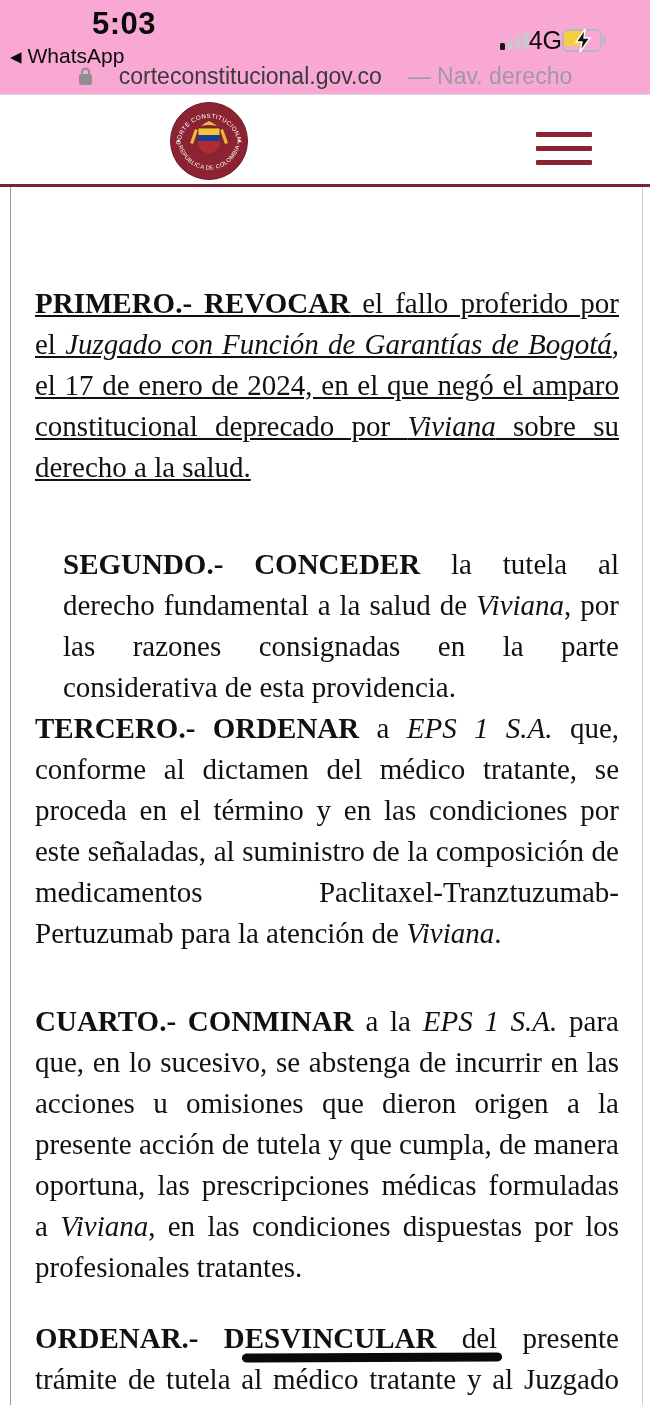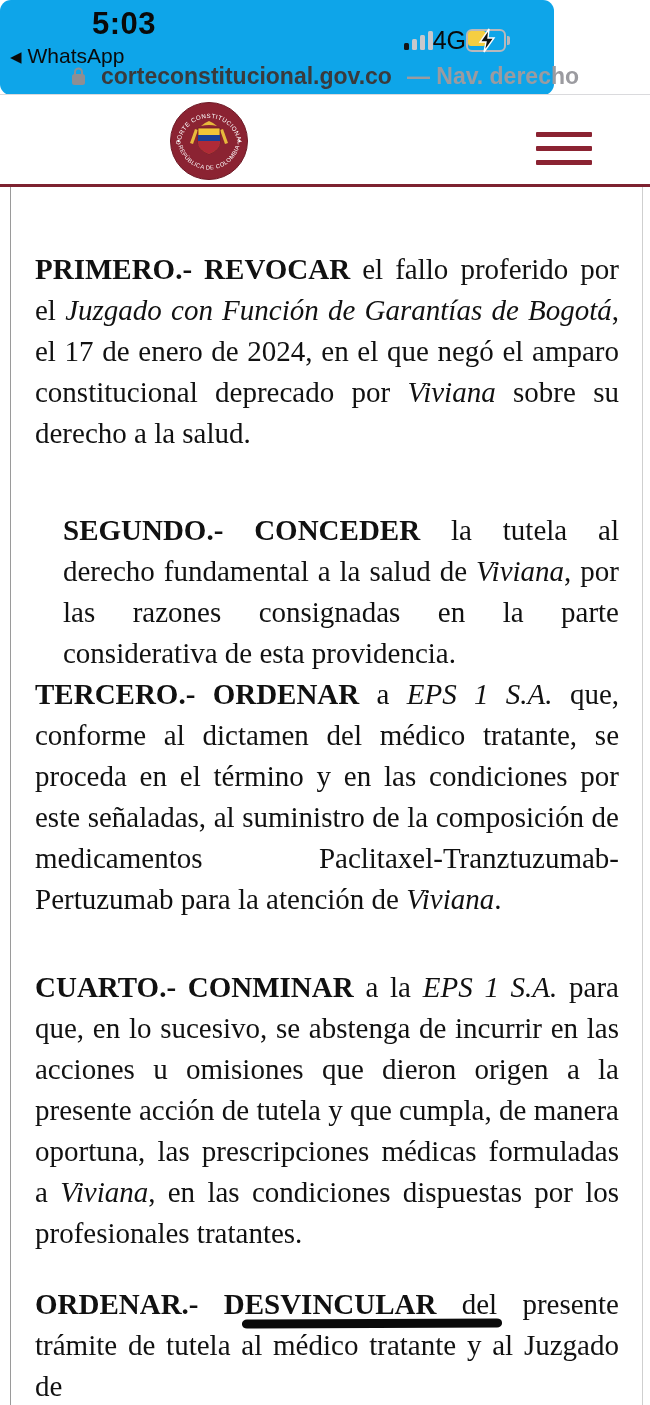--- a/index.html
+++ b/index.html
@@ -2,37 +2,37 @@
 <html lang="es"><head>
 <meta charset="utf-8">
 <style>
   html,body{margin:0;padding:0;}
   body{
     width:650px;height:1405px;position:relative;overflow:hidden;
     background:#ffffff;font-family:"Liberation Sans",sans-serif;
     -webkit-font-smoothing:antialiased;
   }
   
-  .statusbar{position:absolute;top:0;left:0;width:554px;height:95px;background:#0ea5e9;border-radius:11px;}
+  .statusbar{position:absolute;top:0;left:0;width:650px;height:95px;background:#f9a8d4;}
   .time{position:absolute;left:92px;top:6px;font-size:31px;font-weight:600;color:#0a0a0a;letter-spacing:.5px;}
   .back-app{position:absolute;left:10px;top:44px;font-size:21px;color:#0a0a0a;display:flex;align-items:center;gap:6px;}
   .back-tri{font-size:15px;line-height:21px;}
   .right-cluster{position:absolute;right:42px;top:26px;display:flex;align-items:center;height:28px;}
   .sigbars{display:flex;align-items:flex-end;gap:3px;height:20px;}
   .sigbars i{display:block;width:5px;border-radius:1.5px;background:#c8c8cc;}
   .sigbars i.on{background:#141416;}
   .s1{height:7px;}.s2{height:11px;}.s3{height:15px;}.s4{height:19px;}
   .net{font-size:25px;color:#0a0a0a;}
   .battery{position:relative;width:46px;height:23px;}
   .batt-body{position:absolute;left:0;top:0;width:40px;height:23px;border:2px solid #b8b8bc;border-radius:6px;box-sizing:border-box;}
   .batt-fill{position:absolute;left:2px;top:2px;width:18px;height:15px;background:#f5ce42;border-radius:3px;}
   .batt-nub{position:absolute;right:2px;top:7px;width:3px;height:9px;background:#b8b8bc;border-radius:0 2px 2px 0;}
   .bolt{position:absolute;left:9px;top:-2px;}
   
-  .urlrow{position:absolute;top:60px;left:0;width:650px;height:32px;display:flex;justify-content:center;align-items:center;gap:15px;font-weight:bold;}
+  .urlrow{position:absolute;top:60px;left:0;width:650px;height:32px;display:flex;justify-content:center;align-items:center;gap:26px;}
   .urlrow .domain{font-size:23px;color:#3a3a3c;}
   .urlrow .privacy{font-size:23px;color:#9b9ba0;}
   .hairline{position:absolute;top:94px;left:0;width:650px;height:1px;background:#dadadd;}
   
   .siteheader{position:absolute;top:95px;left:0;width:650px;height:89px;background:#fff;}
   .logo{position:absolute;left:169px;top:6px;width:80px;height:80px;cursor:pointer;}
   .hamburger{position:absolute;right:58px;top:37px;width:56px;cursor:pointer;}
   .hamburger i{display:block;width:56px;height:5px;background:#8b2332;border-radius:1px;margin-bottom:9px;}
   .hamburger i:last-child{margin-bottom:0;}
   .redrule{position:absolute;top:184px;left:0;width:650px;height:3px;background:#7d2230;}
@@ -41,21 +41,21 @@
     position:absolute;top:187px;left:10px;width:633px;height:1218px;
     border-left:1px solid #9a9a9a;border-right:1px solid #cfcfcf;
     box-sizing:border-box;padding:0 23px 0 24px;overflow:hidden;background:#fff;
   }
   .para{
     font-family:"Liberation Serif",serif;font-size:29px;line-height:41px;color:#111;
     text-align:justify;margin:0;
   }
   .para b{font-weight:bold;}
   .para i{font-style:italic;}
-  .mt-p1{margin-top:62px;}
+  .mt-p1{margin-top:96px;text-decoration:underline;}
   .mt-p2{margin-top:56px;margin-left:28px;}
   .mt-p3{}
   .mt-p4{margin-top:47px;}
   .mt-p5{margin-top:30px;}
   .mk{position:relative;}
   .mk::after{
     content:"";position:absolute;left:-3px;right:-5px;bottom:-8px;height:9px;
     background:#0a0a0a;border-radius:5px/4px;transform:rotate(-.25deg);
   }
 </style>

